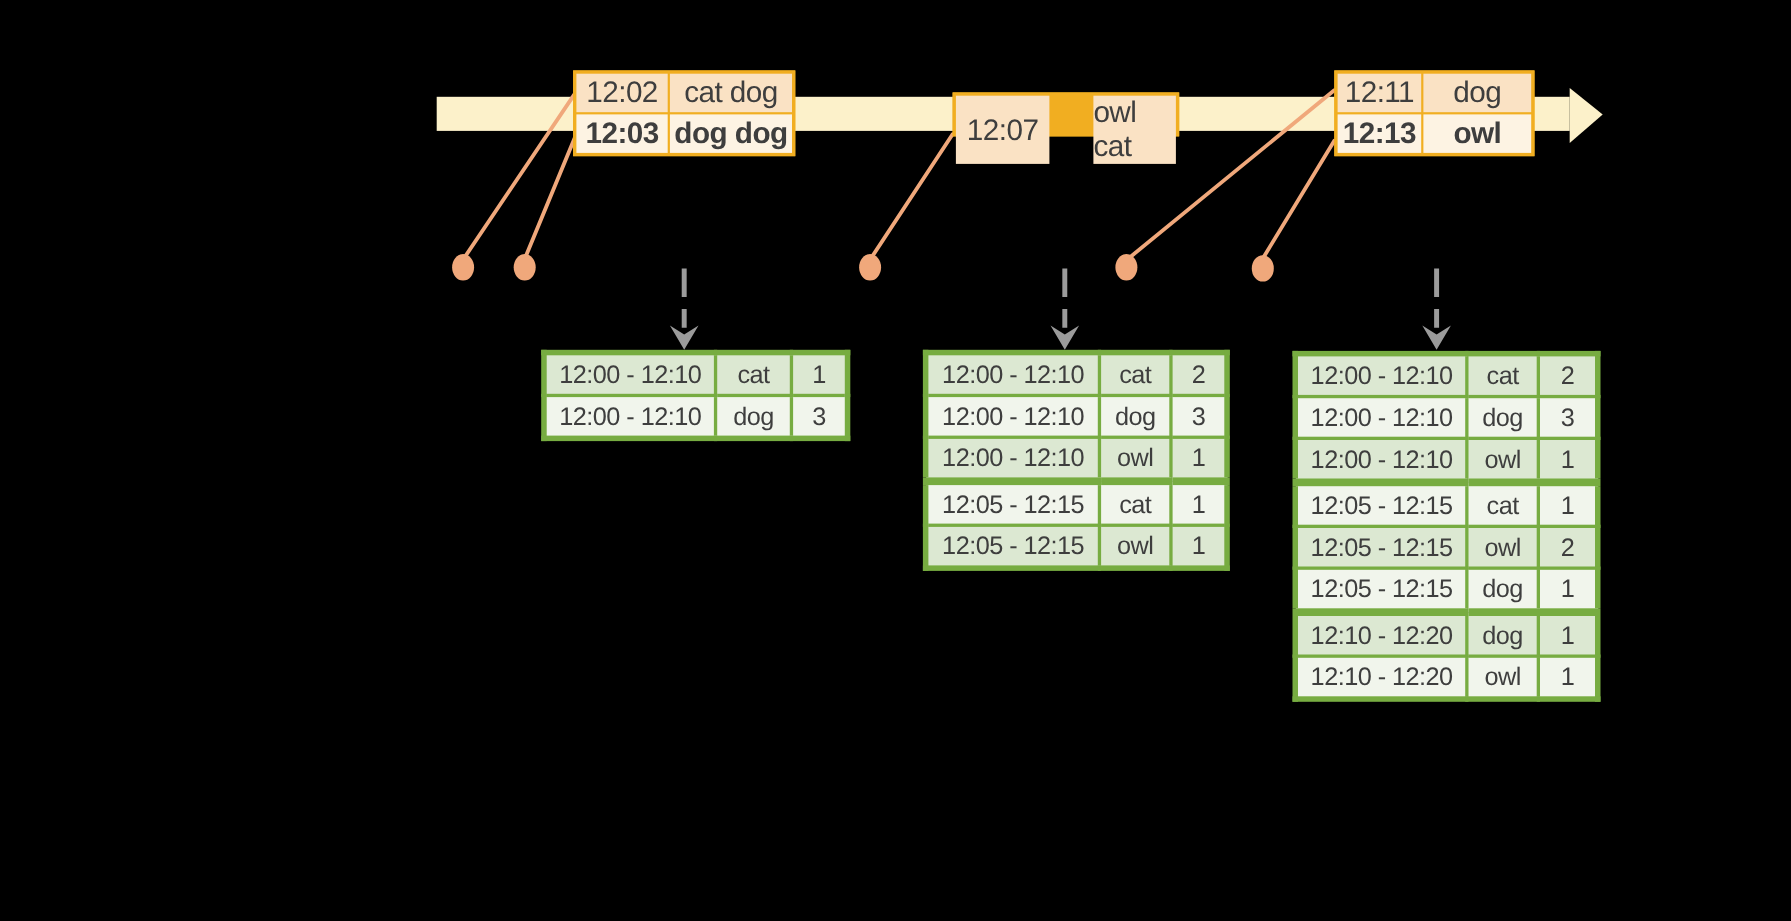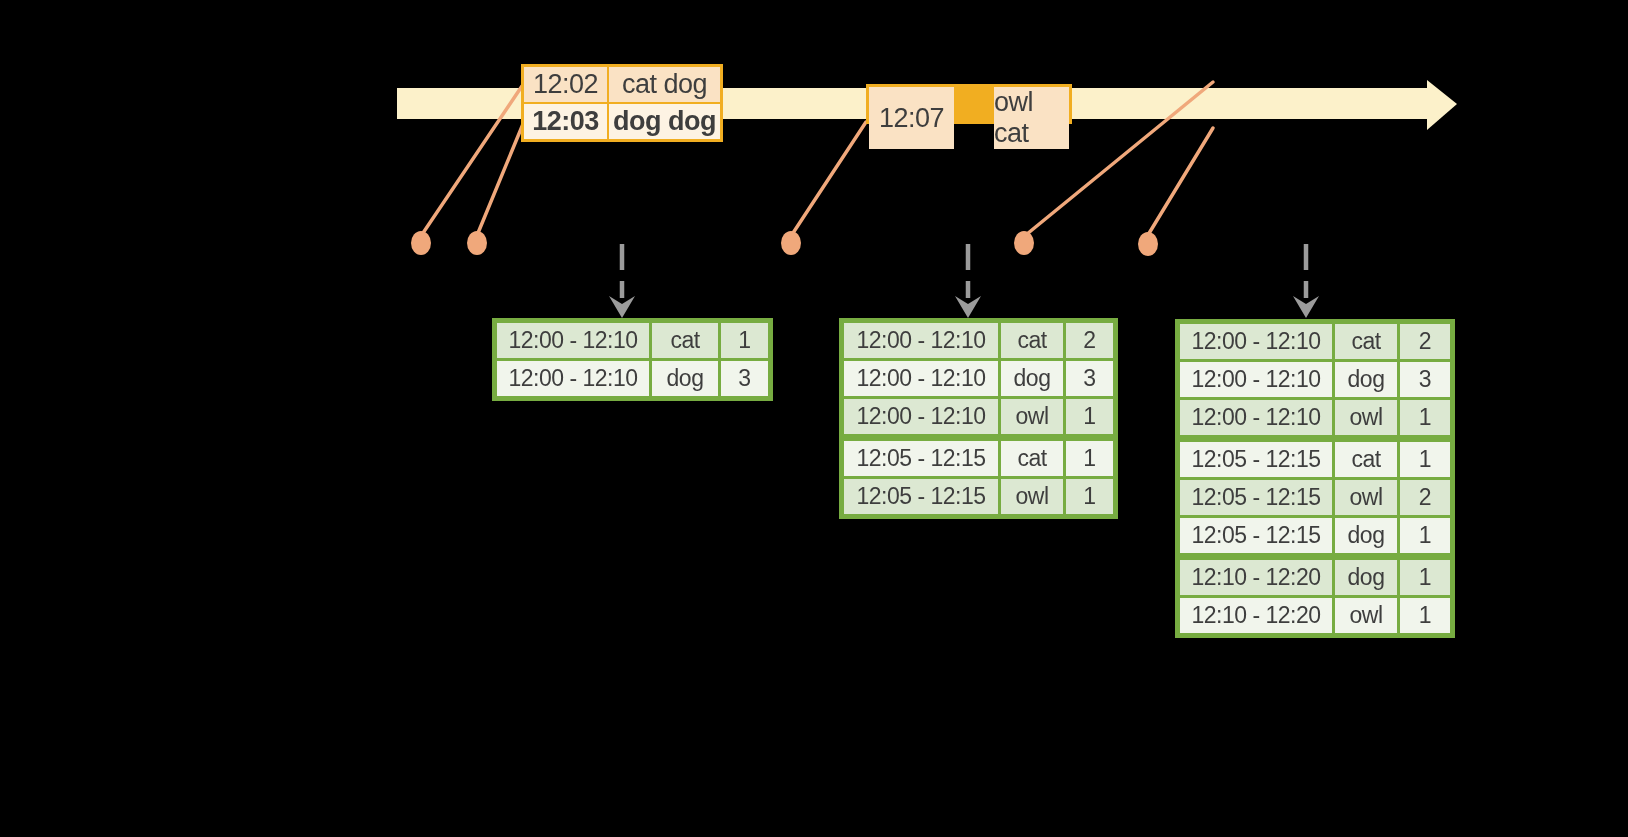--- a/index.html
+++ b/index.html
@@ -74,20 +74,26 @@
     <div class="ecell peach">cat dog</div>
     <div class="ecell cream">12:03</div>
     <div class="ecell cream">dog dog</div>
   </div>
 
   <div class="etable" style="left:866px;top:84px;width:206px;height:40px;grid-template-columns:85px 1fr;gap:40px;">
     <div class="ecell peach">12:07</div>
     <div class="ecell peach">owl cat</div>
   </div>
 
+  <div class="etable" style="left:1213px;top:64px;width:182px;height:78px;grid-template-columns:76px 1fr;">
+    <div class="ecell peach">12:11</div>
+    <div class="ecell peach">dog</div>
+    <div class="ecell cream">12:13</div>
+    <div class="ecell cream">owl</div>
+  </div>
 
   <table class="gtable" style="left:492px;top:318px;">
     <tbody>
         <tr>
       <td class="gdark" style="width:140px">12:00 - 12:10</td>
       <td class="gdark" style="width:54px">cat</td>
       <td class="gdark" style="width:35px">1</td>
     </tr>
     <tr>
       <td class="glight">12:00 - 12:10</td>

